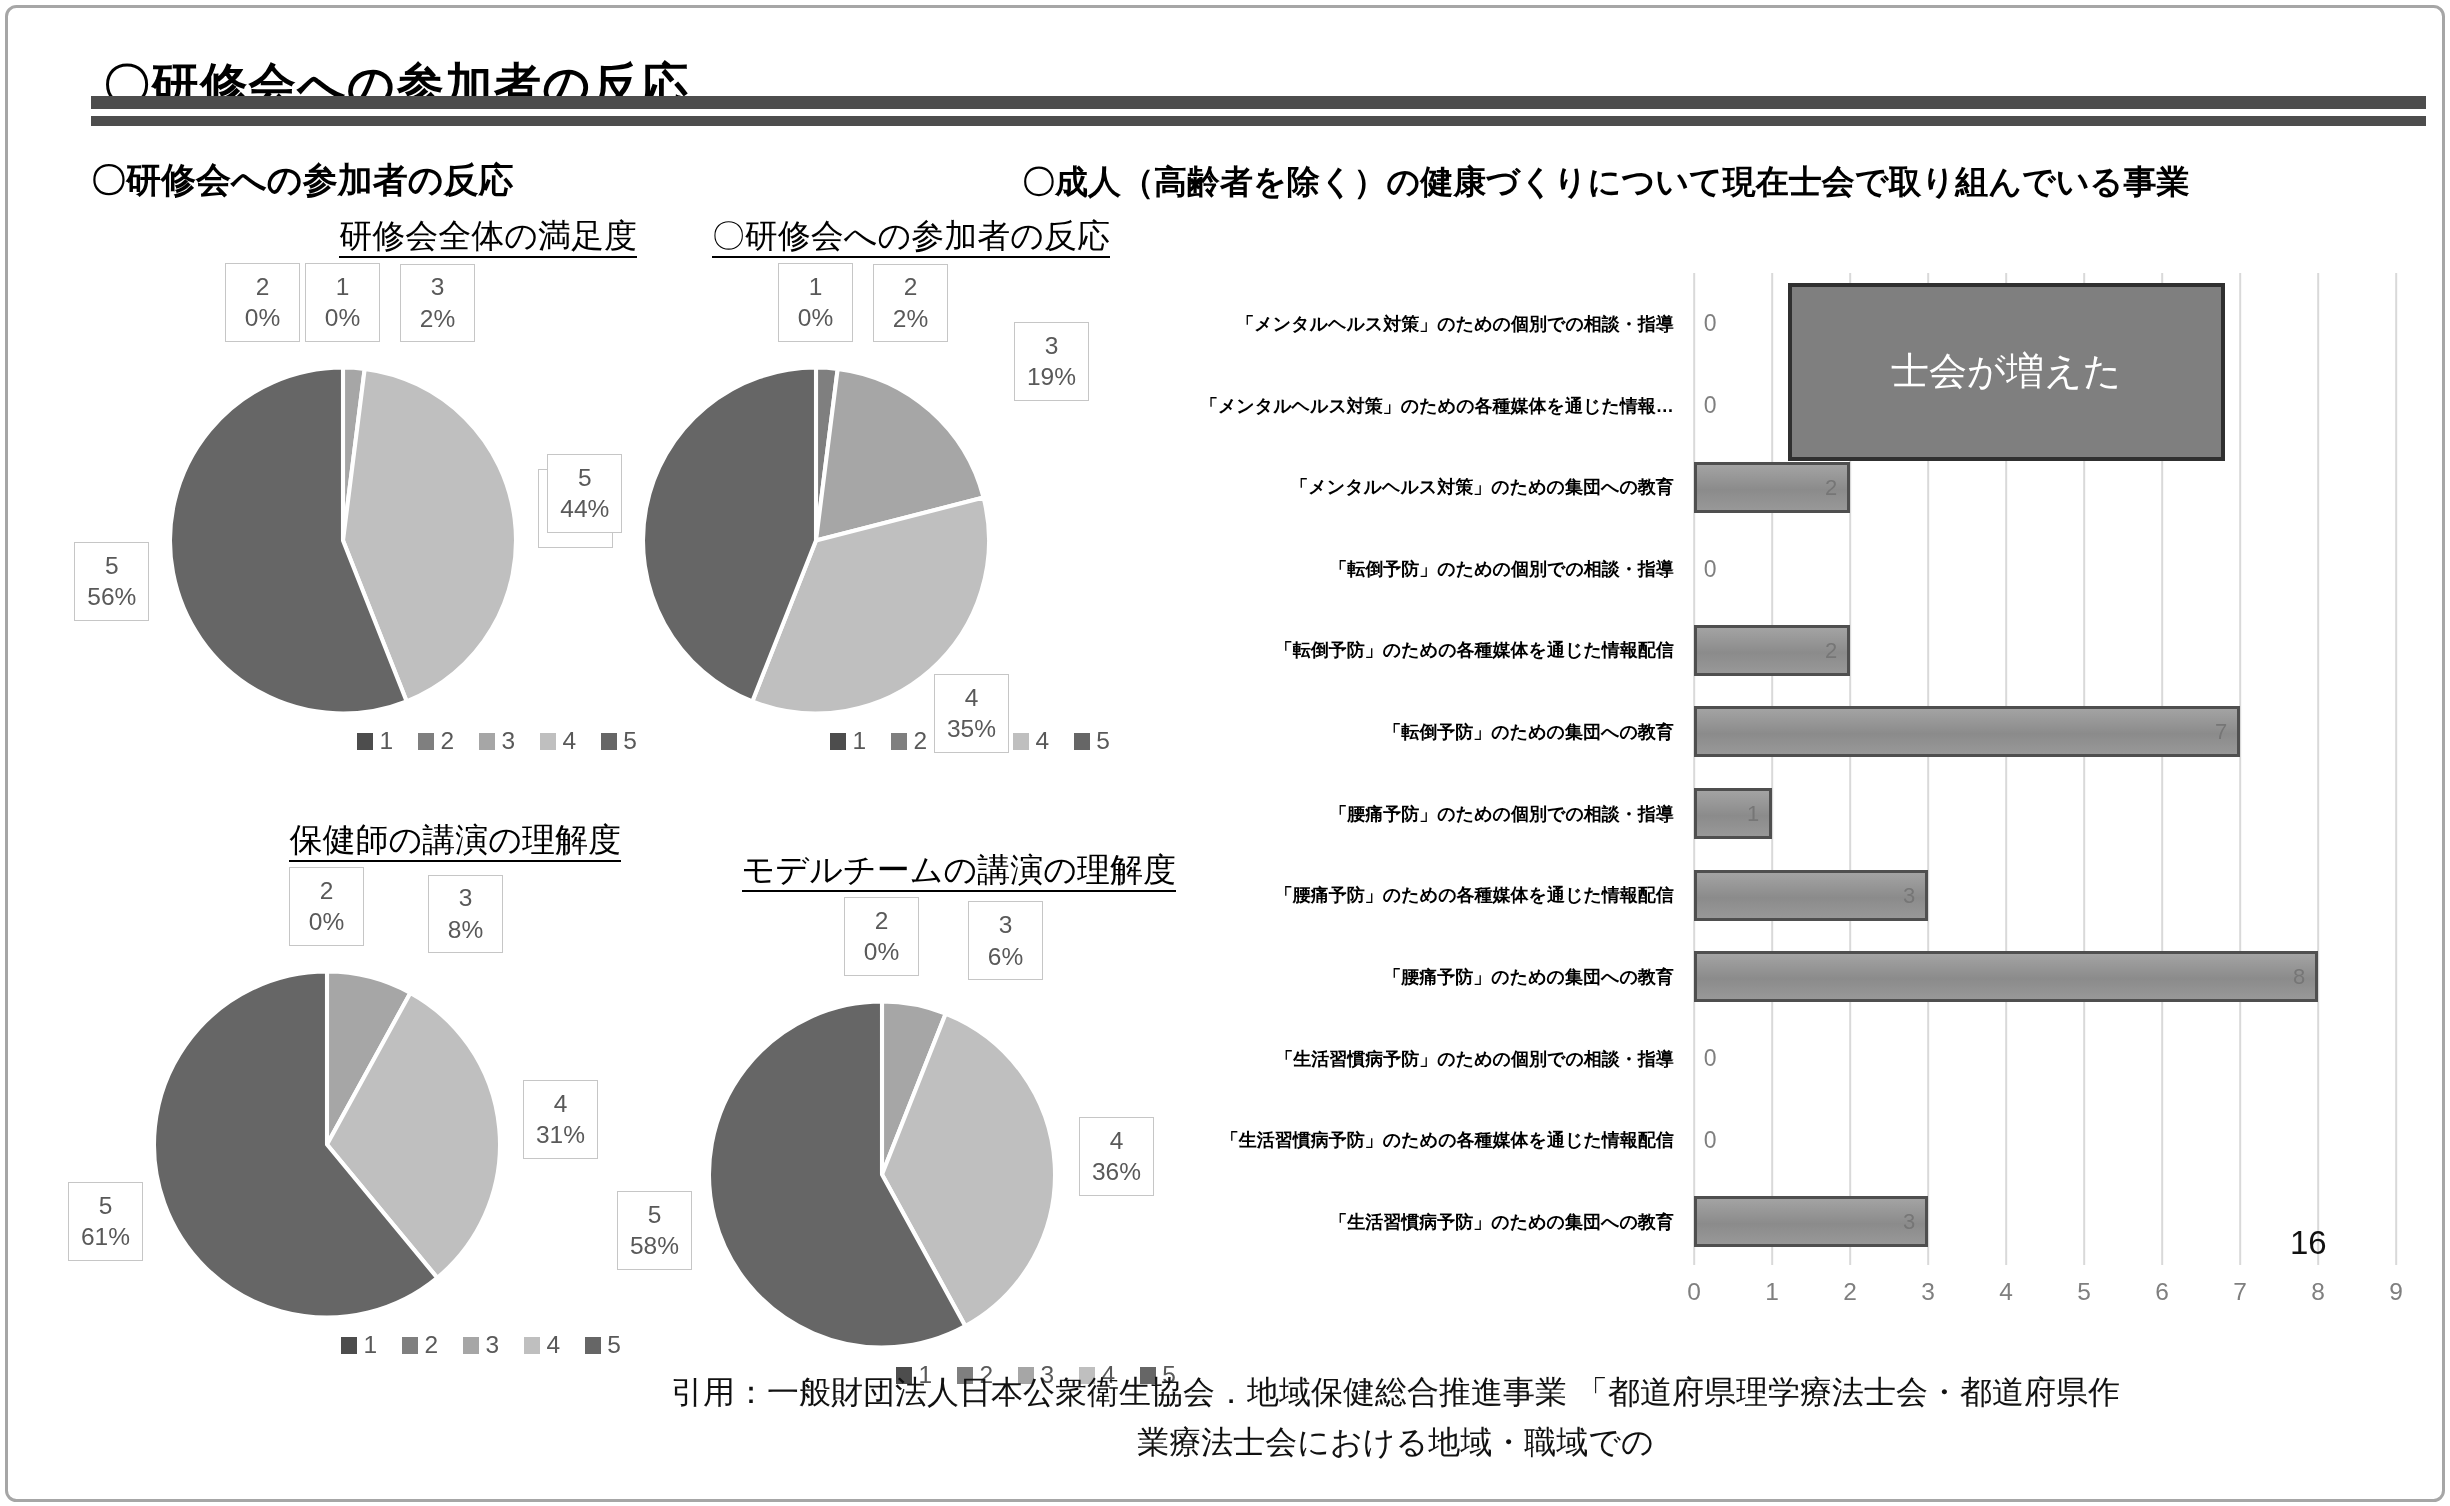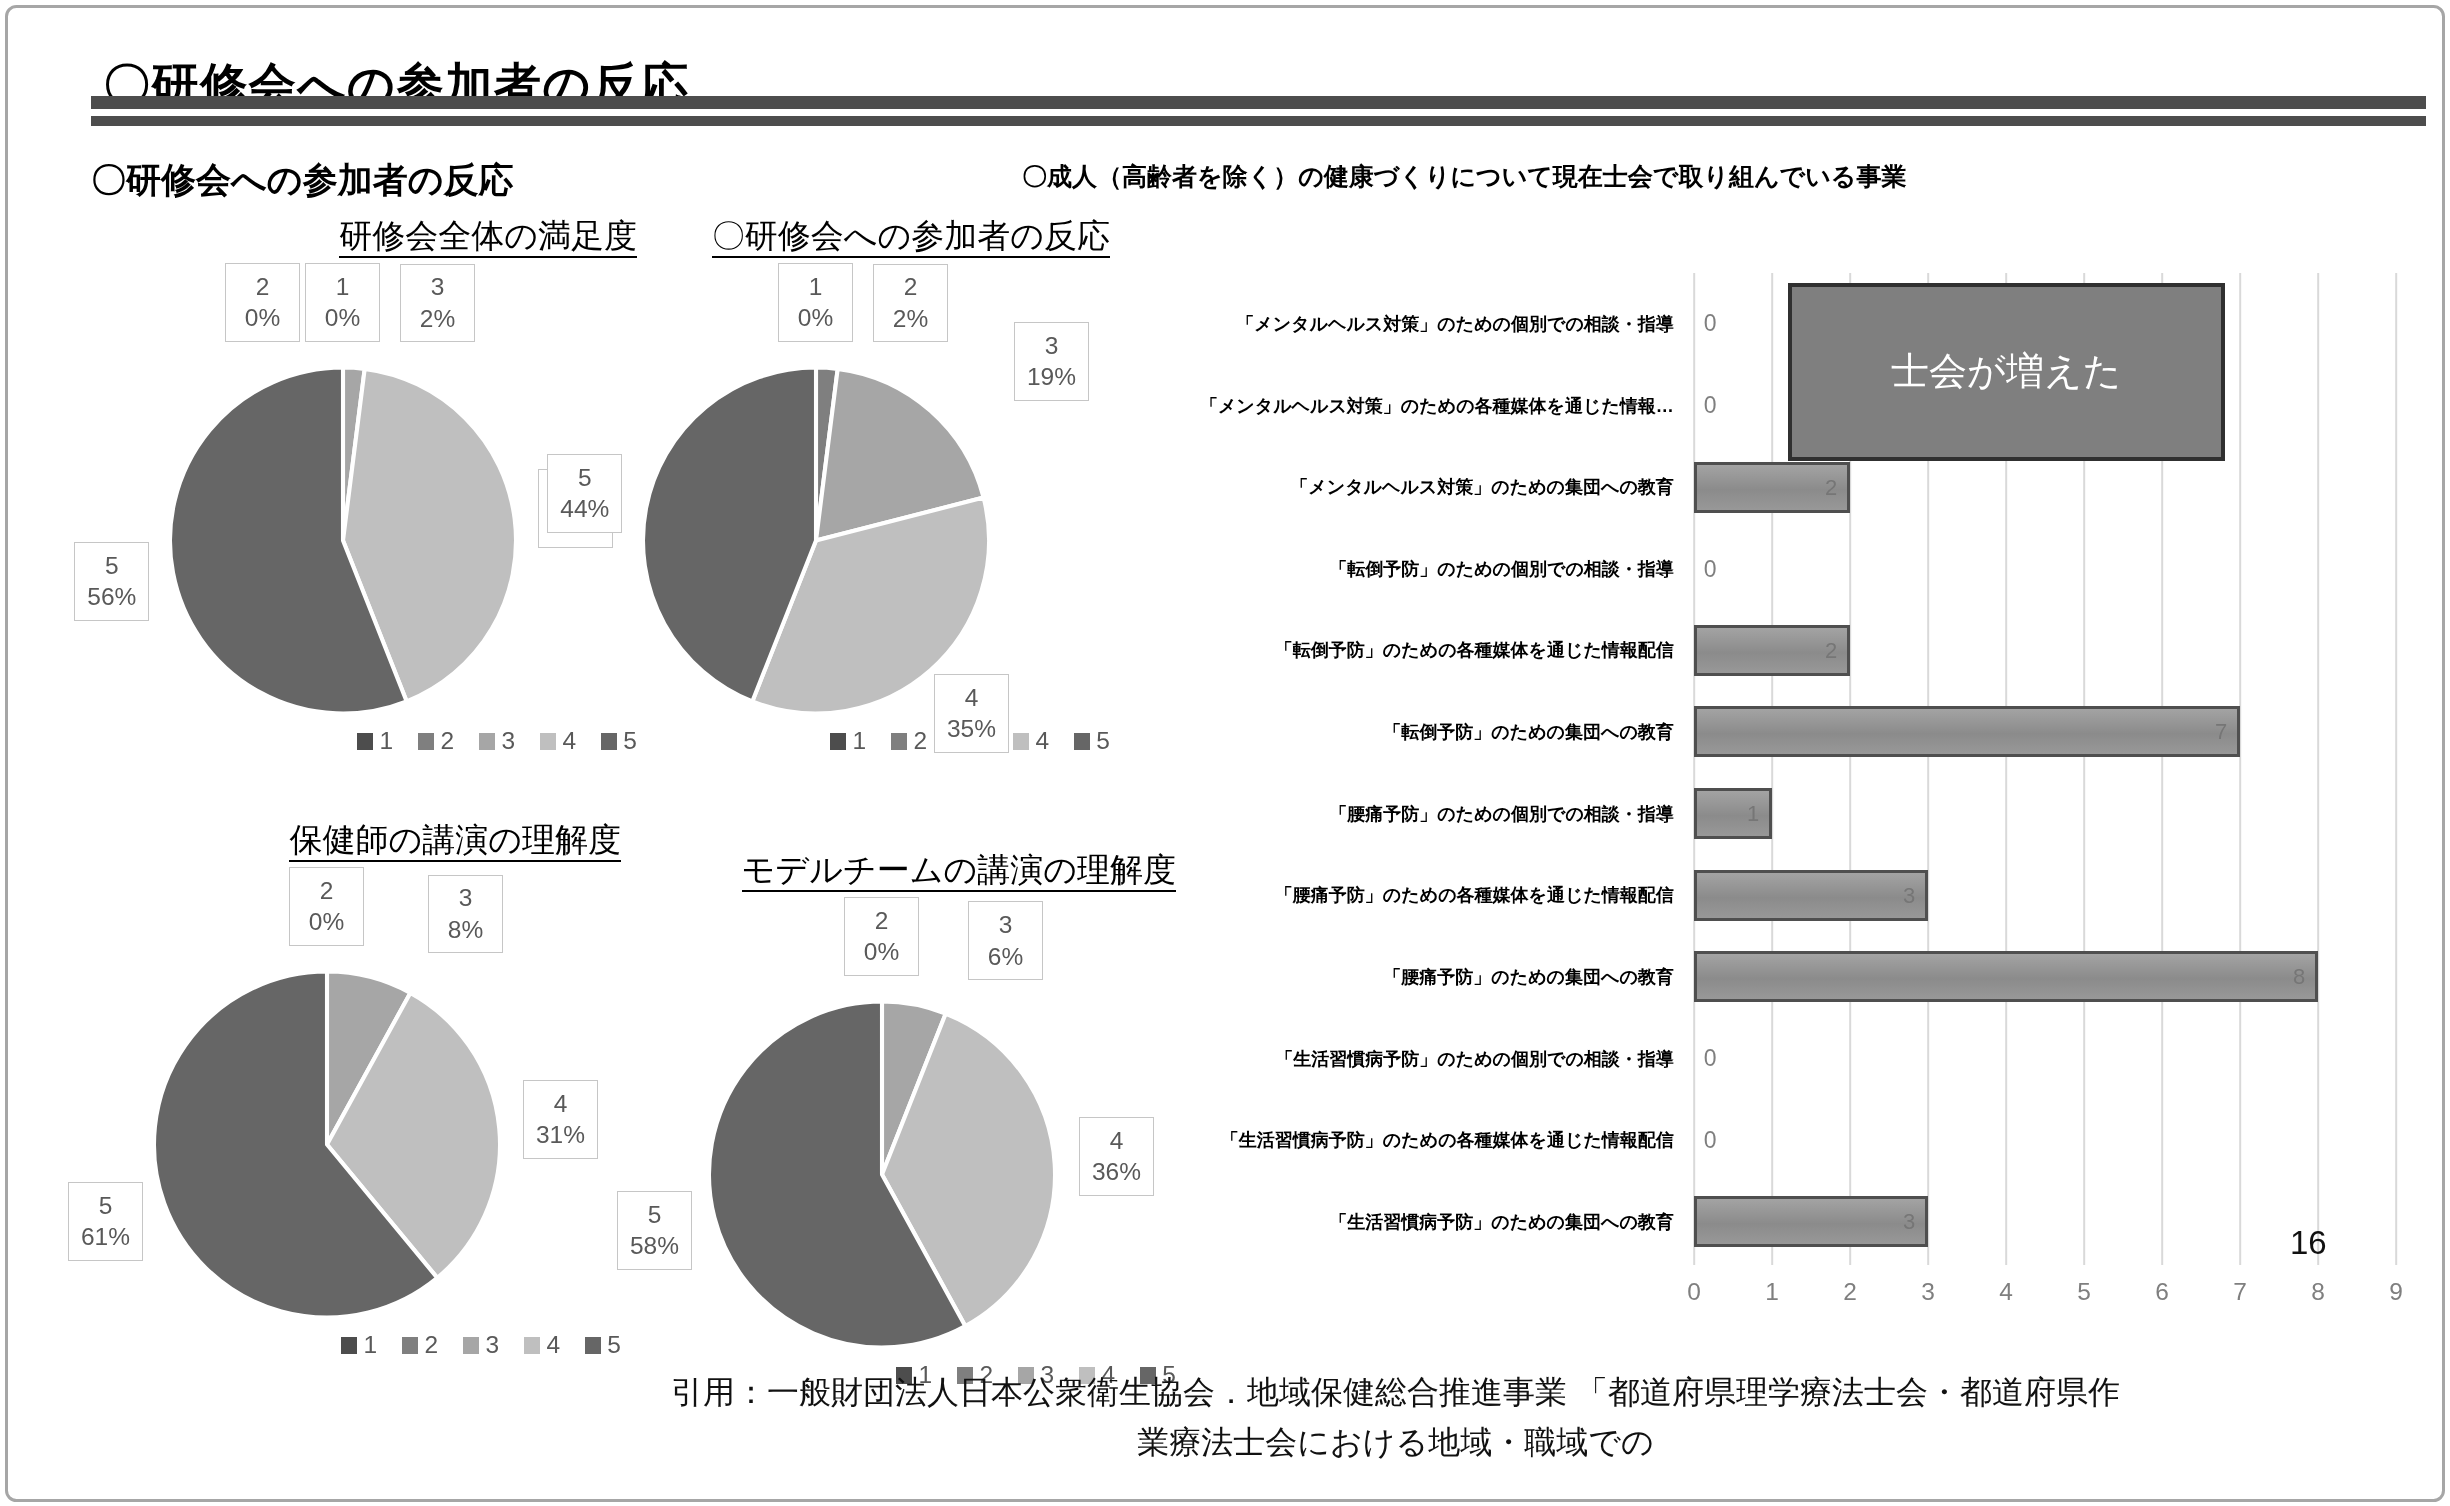--- a/index.html
+++ b/index.html
@@ -5,21 +5,21 @@
   html,body{margin:0;padding:0;background:#fff;}
   body{width:2450px;height:1507px;position:relative;overflow:hidden;
        font-family:"Liberation Sans","DejaVu Sans",sans-serif;color:#000;}
   .frame{position:absolute;inset:4.9px;border:3.3px solid #a6a6a6;border-radius:11.4px;pointer-events:none;}
   .slide-title{position:absolute;left:103px;top:23px;font-size:47px;font-weight:700;letter-spacing:1.6px;}
   .rule{position:absolute;left:91px;right:24.5px;background:#4d4d4d;}
   .rule.r1{top:96px;height:13px;}
   .rule.r2{top:116px;height:9.8px;}
   .section-heading{position:absolute;font-weight:700;white-space:nowrap;}
   .section-heading.left{left:91px;top:157px;font-size:35px;}
-  .section-heading.right{left:1022px;top:160px;font-size:25px;}
+  .section-heading.right{left:1022px;top:160px;font-size:33px;}
 
   
   .pie-box{position:absolute;width:588px;display:flex;flex-direction:column;align-items:flex-end;}
   .pie-title{font-size:33px;color:#000;white-space:nowrap;}
   .pie-title span{border-bottom:2.4px solid #000;padding-bottom:2.4px;}
   .pie-canvas{position:relative;width:588px;height:457px;}
   .pie-svg{position:absolute;left:0;top:0;width:588px;height:457px;}
   .pie-callout{position:absolute;width:75px;box-sizing:border-box;background:#fff;
       border:1.6px solid #c6c6c6;color:#595959;text-align:center;font-size:24.5px;
       line-height:1.3;padding:6.5px 0;z-index:3;}

